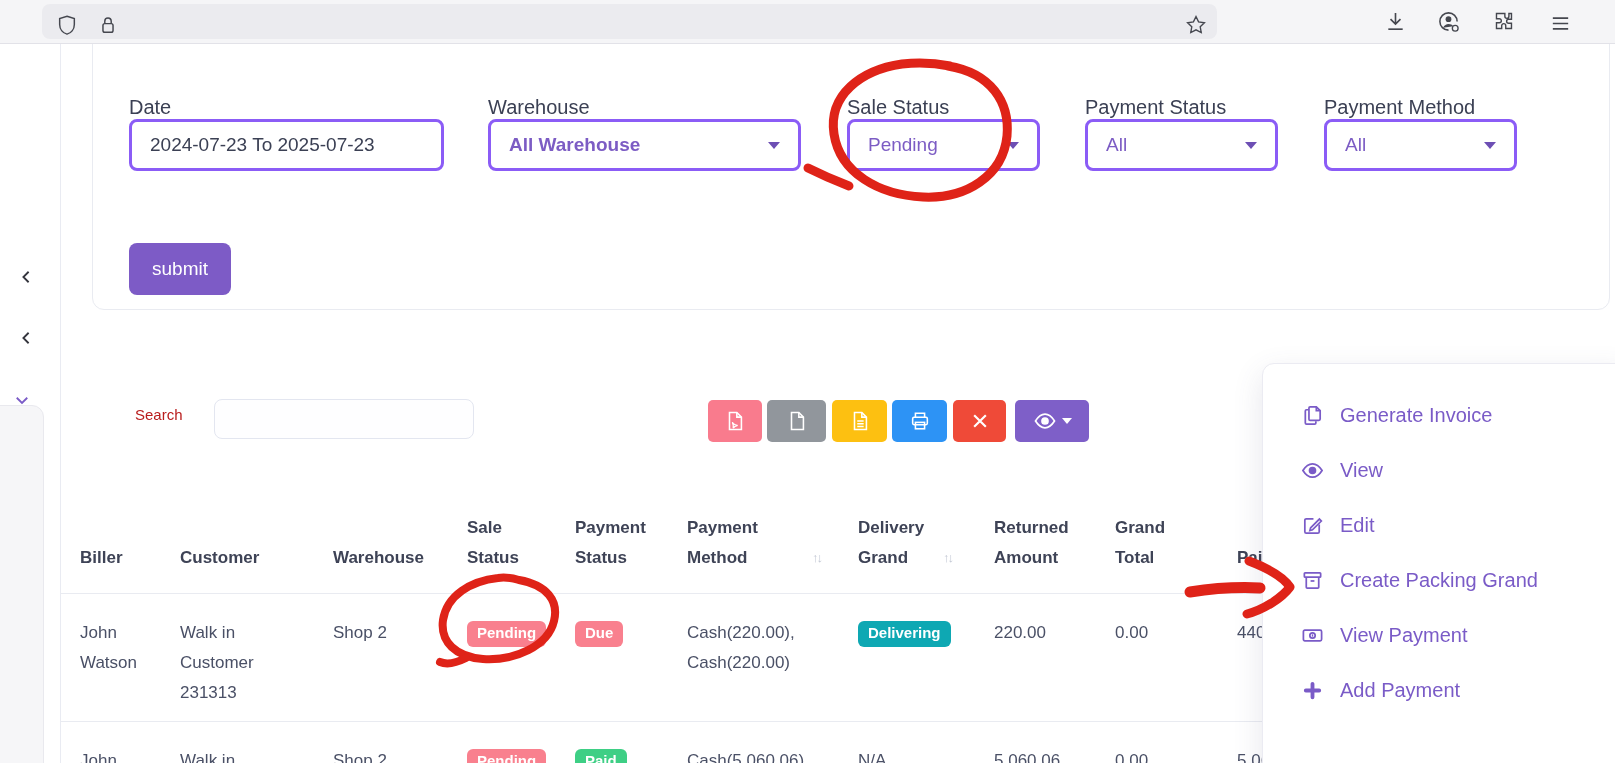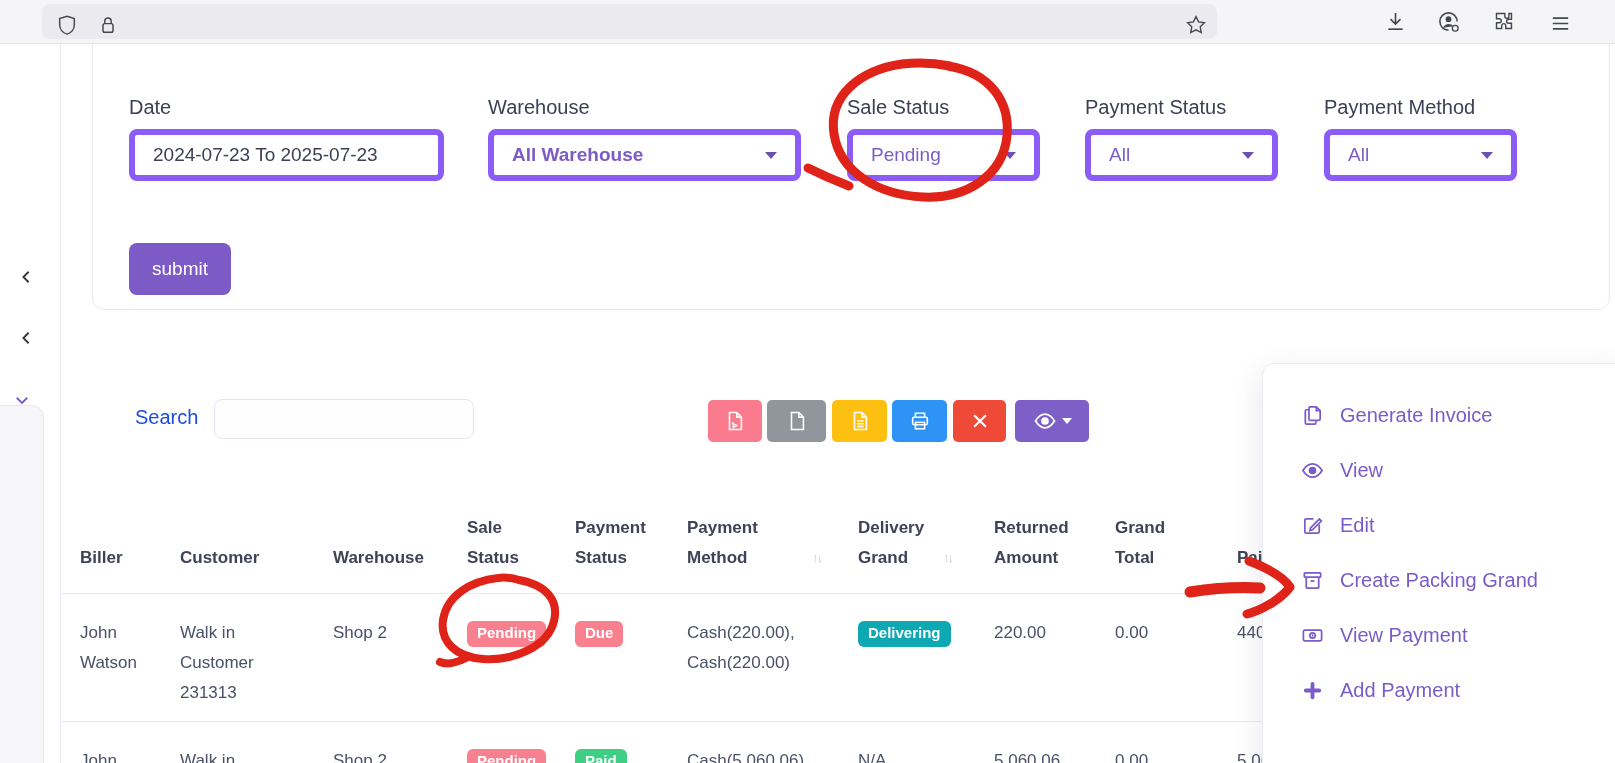--- a/index.html
+++ b/index.html
@@ -19,31 +19,31 @@
   .rail{position:absolute;left:0;top:43px;width:60px;height:720px;background:#fff;
     border-right:1px solid #e9ebf2;}
   .rail .chev{position:absolute;width:18px;height:18px;}
   .rail-panel{position:absolute;left:-6px;top:362px;width:48px;height:380px;background:#f6f6f8;
     border:1px solid #e9e9ee;border-radius:0 12px 0 0;}
 
   
   .filter-card{position:absolute;left:92px;top:-10px;width:1516px;height:318px;background:#fff;
     border:1px solid #e9ebf1;border-radius:0 0 12px 12px;}
   .fgroup{position:absolute;top:105px;}
-  .flabel{font-size:20px;color:#3b4054;margin-bottom:10px;}
-  .fbox{height:52px;border:6px solid #8b5cf6;border-radius:8px;background:#fff;
+  .flabel{font-size:20px;color:#3b4054;}
+  .fbox{height:52px;border:3px solid #8b5cf6;border-radius:8px;background:#fff;
     display:flex;align-items:center;padding:0 18px;font-size:19px;color:#3b4054;box-sizing:border-box;}
   .fbox.select{justify-content:space-between;color:#7c5cc4;}
   .caret{width:0;height:0;border-left:6px solid transparent;border-right:6px solid transparent;
     border-top:7px solid #6d4fb4;}
   .submit-btn{position:absolute;left:36px;top:252px;width:102px;height:52px;background:#7d5bc6;
     color:#fff;font-size:19px;border:none;border-radius:8px;font-family:inherit;}
 
   
-  .search-label{position:absolute;left:135px;top:406px;font-size:20px;color:#1d4ed8;}
+  .search-label{position:absolute;left:135px;top:406px;font-size:15px;color:#b91c1c;}
   .search-input{position:absolute;left:214px;top:399px;width:260px;height:40px;border:1px solid #e3e6f0;
     border-radius:8px;background:#fefeff;box-sizing:border-box;font-size:17px;padding:0 12px;font-family:inherit;}
   .xbtn{position:absolute;top:400px;height:42px;border:none;border-radius:5px;color:#fff;
     display:flex;align-items:center;justify-content:center;gap:5px;}
   .xbtn svg{display:block;}
   .b-pdf{left:708px;width:54px;background:#f97b8d;}
   .b-file{left:767px;width:59px;background:#91969c;}
   .b-excel{left:832px;width:55px;background:#fdc011;}
   .b-print{left:892px;width:55px;background:#2d93f5;}
   .b-close{left:953px;width:53px;background:#ef4a38;}

